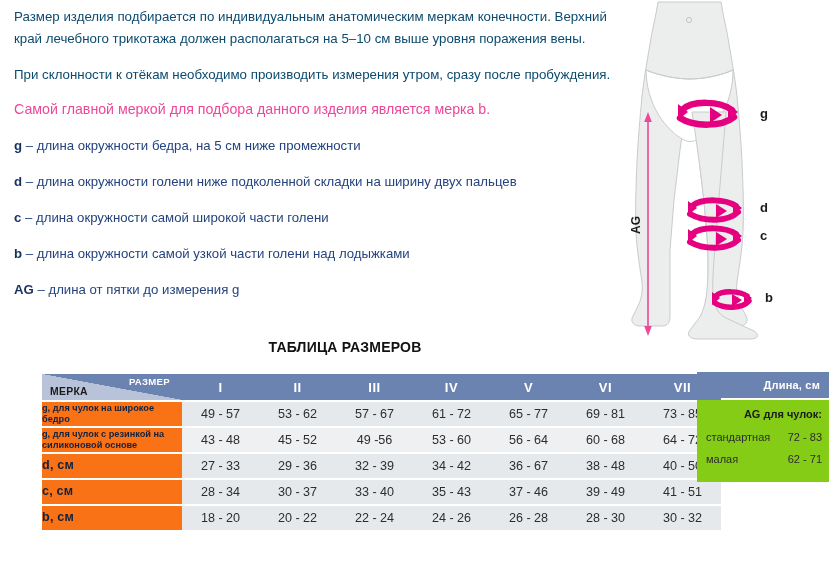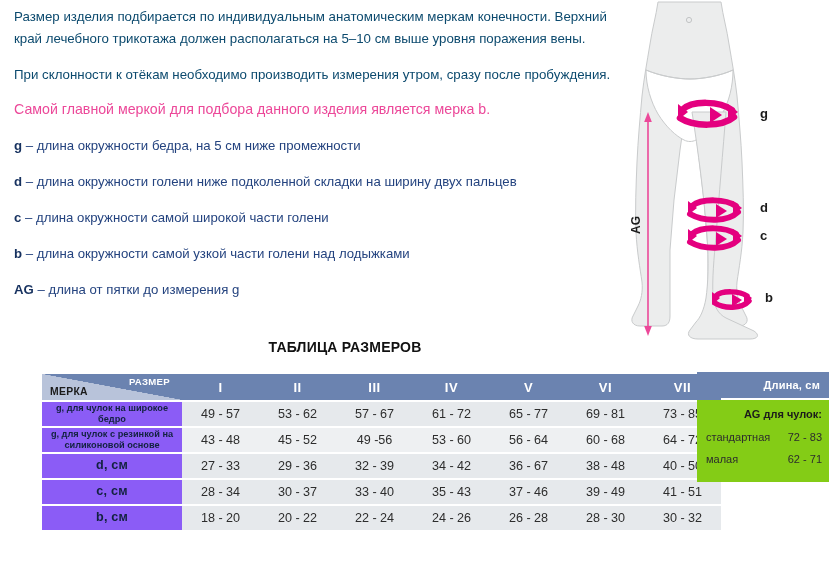--- a/index.html
+++ b/index.html
@@ -136,25 +136,25 @@
     color: #ffffff;
     font-size: 13px;
     font-weight: bold;
     text-align: center;
     height: 26px;
     vertical-align: middle;
     letter-spacing: 0.5px;
   }
 
   .row-label {
-    background: #8b5cf6;
+    background: #f97316;
     color: #12223f;
     font-size: 9.2px;
     font-weight: bold;
-    text-align: center;
+    text-align: left;
     line-height: 11.5px;
     padding: 3px 6px;
     vertical-align: middle;
     height: 24px;
   }
   .row-label.big {
     font-size: 12.6px;
     letter-spacing: 0.2px;
   }
 

